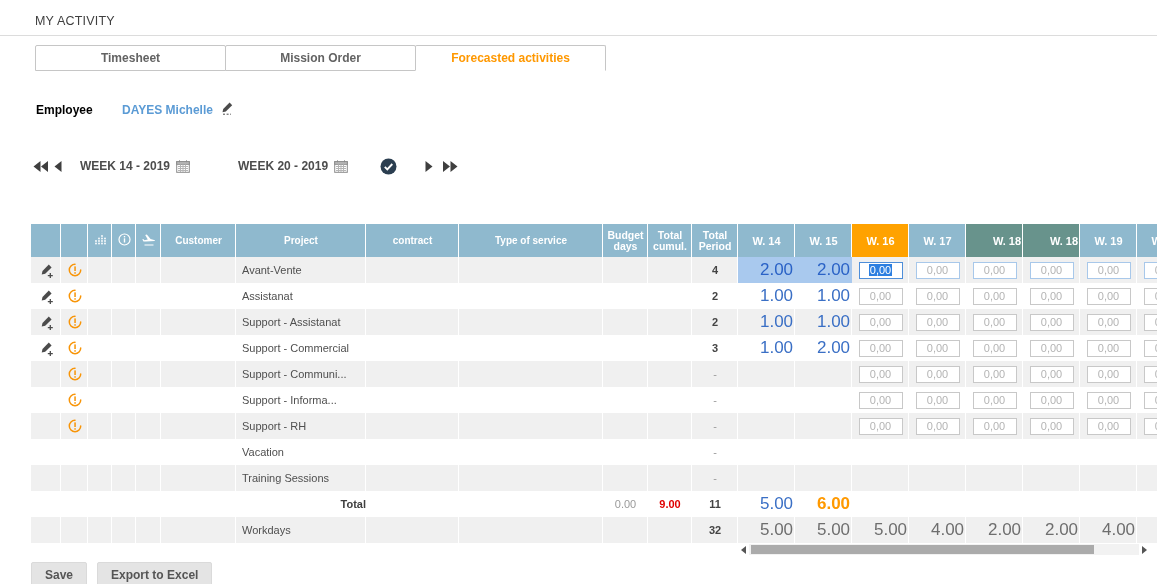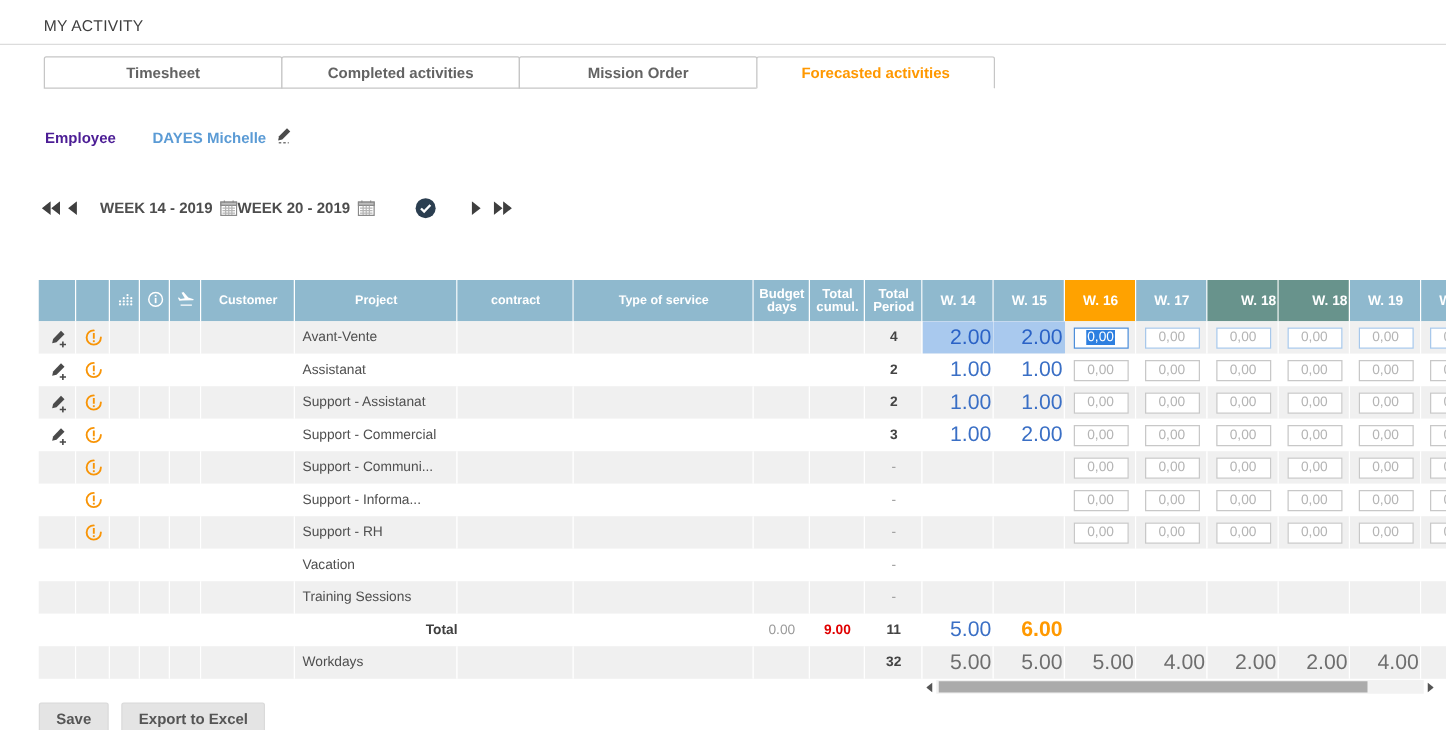--- a/index.html
+++ b/index.html
@@ -9,29 +9,29 @@
   .page-title{margin:14px 0 7px 35px;font-size:12.5px;font-weight:normal;color:#3f3f3f;letter-spacing:.2px;}
   .title-rule{border:none;border-top:1px solid #dcdcdc;margin:0;}
 
   .tabs{display:flex;margin:9px 0 0 35px;}
   .tab{width:189px;height:24px;line-height:24px;text-align:center;background:#fff;border:1px solid #c6c6c6;
        margin-left:-1px;font-weight:bold;font-size:12px;color:#636363;border-radius:2px 2px 0 0;cursor:pointer;}
   .tab:first-child{margin-left:0;}
   .tab.active{color:var(--tab-active,#ff9800);border-bottom-color:#fff;}
 
   .employee-row{margin:30px 0 0 36px;font-size:12px;display:flex;align-items:center;}
-  .emp-label{display:inline-block;width:86px;font-weight:bold;color:#4c1d95;}
+  .emp-label{display:inline-block;width:86px;font-weight:bold;color:#000000;}
   .emp-value{color:var(--link-blue,#5b9bd5);font-weight:bold;text-decoration:none;cursor:pointer;}
   .emp-edit{margin-left:7px;cursor:pointer;}
 
   .week-nav{display:flex;align-items:center;margin:40px 0 0 33px;height:16px;}
   .nav-btn{display:inline-flex;align-items:center;cursor:pointer;}
   .week-label{font-size:12px;font-weight:bold;color:#4d4d4d;}
   .ml6{margin-left:6px;} .ml10{margin-left:10px;} .ml18{margin-left:18px;}
-  .ml28{margin-left:28px;} .ml32{margin-left:32px;} .ml48{}
+  .ml28{margin-left:28px;} .ml32{margin-left:32px;} .ml48{margin-left:48px;}
 
   .grid{border-collapse:separate;border-spacing:0;table-layout:fixed;width:1163px;margin:50px 0 0 31px;}
   .grid th{background:var(--header-blue,#8fb9ce);color:#fff;font-size:10px;font-weight:bold;height:29px;
            padding:2px;text-align:center;vertical-align:middle;box-shadow:inset -1px 0 0 #fff;overflow:hidden;}
   .grid th.two{font-size:10.5px;line-height:11px;}
   .grid th.wk{font-size:11px;}
   .grid th.wk.current{background:var(--week-current,#ffa200);}
   .grid th.wk.special{background:var(--week-special,#68938c);text-align:right;}
   .grid td{height:26px;padding:0;font-size:11px;color:#4f4f4f;box-shadow:inset -1px 0 0 #fff;overflow:hidden;vertical-align:middle;}
   .grid tr.odd{background:#f0f0f0;}
@@ -70,21 +70,20 @@
 </head>
 <body>
 
 <div class="page">
 
   <div class="page-title">MY ACTIVITY</div>
   <hr class="title-rule">
 
   <div class="tabs">
     <div class="tab">Timesheet</div>
-    <div class="tab">Completed activities</div>
     <div class="tab">Mission Order</div>
     <div class="tab active">Forecasted activities</div>
   </div>
 
   <div class="employee-row">
     <span class="emp-label">Employee</span>
     <a class="emp-value">DAYES Michelle</a>
     <span class="emp-edit">
       <svg width="14" height="14" viewBox="0 0 14 14">
           <path d="M9.6 1.6l2.6 2.6-6.4 6.4-3.3.7.7-3.3z" fill="#4b4b4b"></path>

